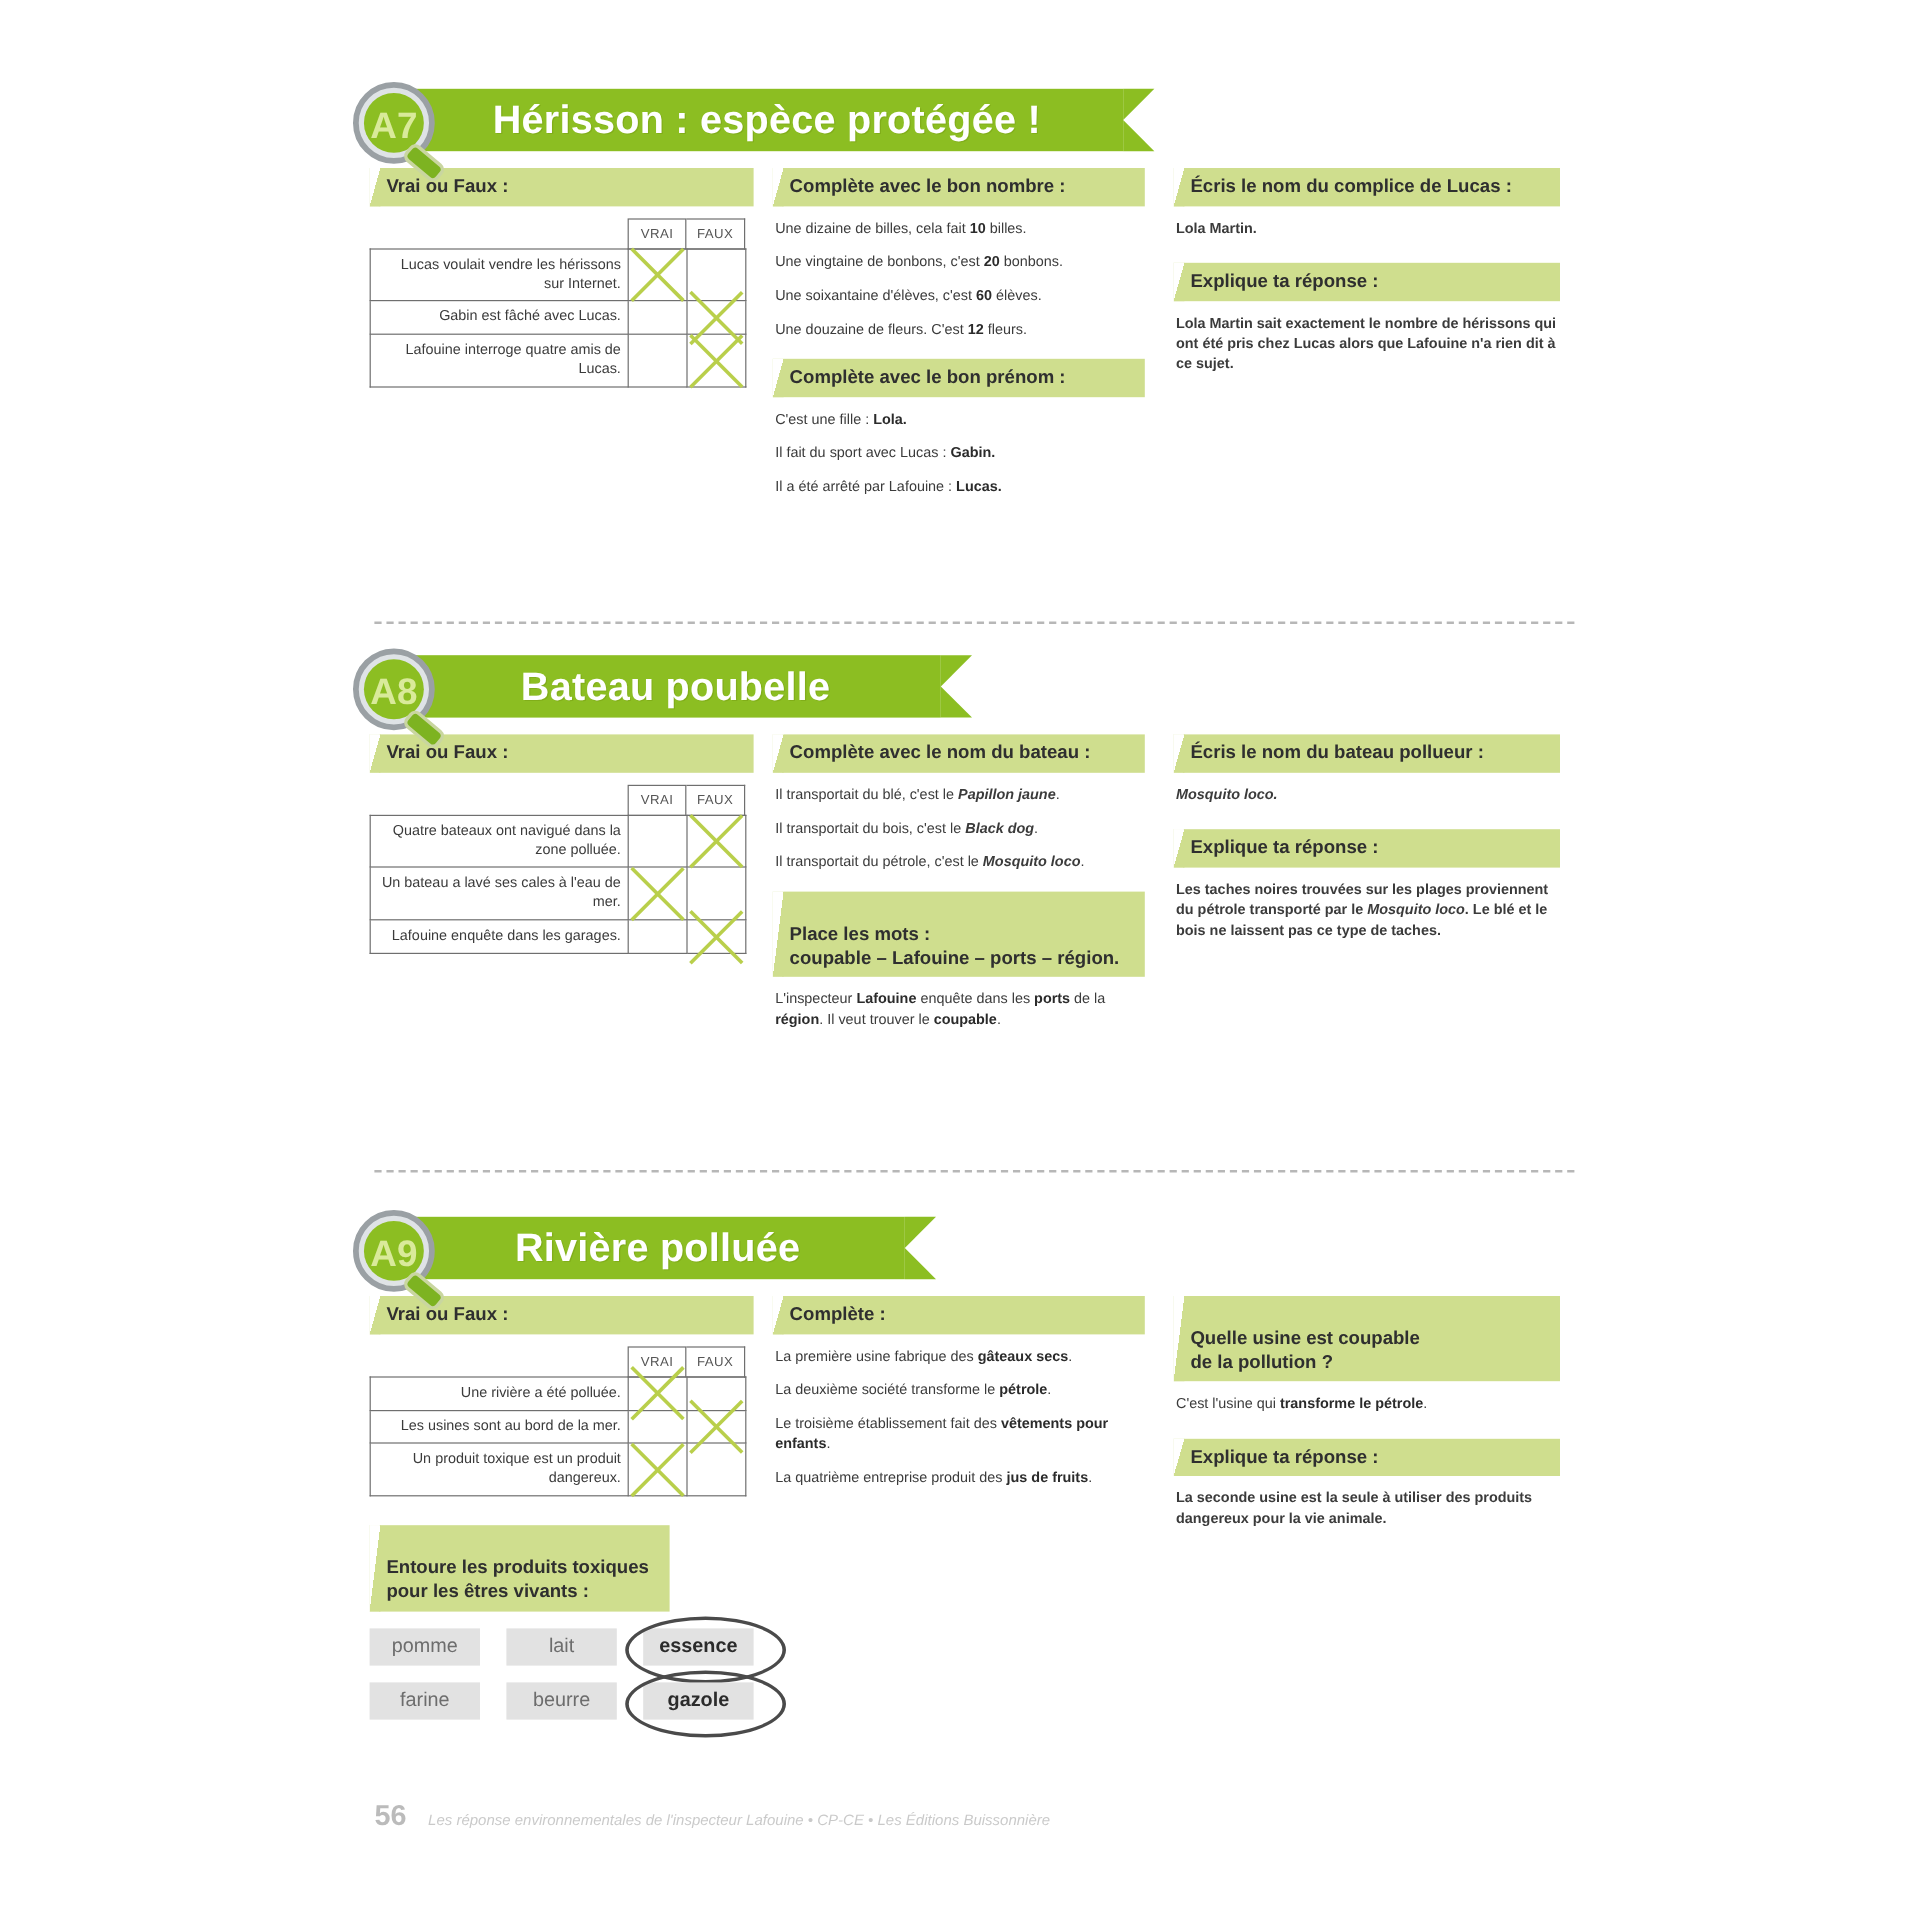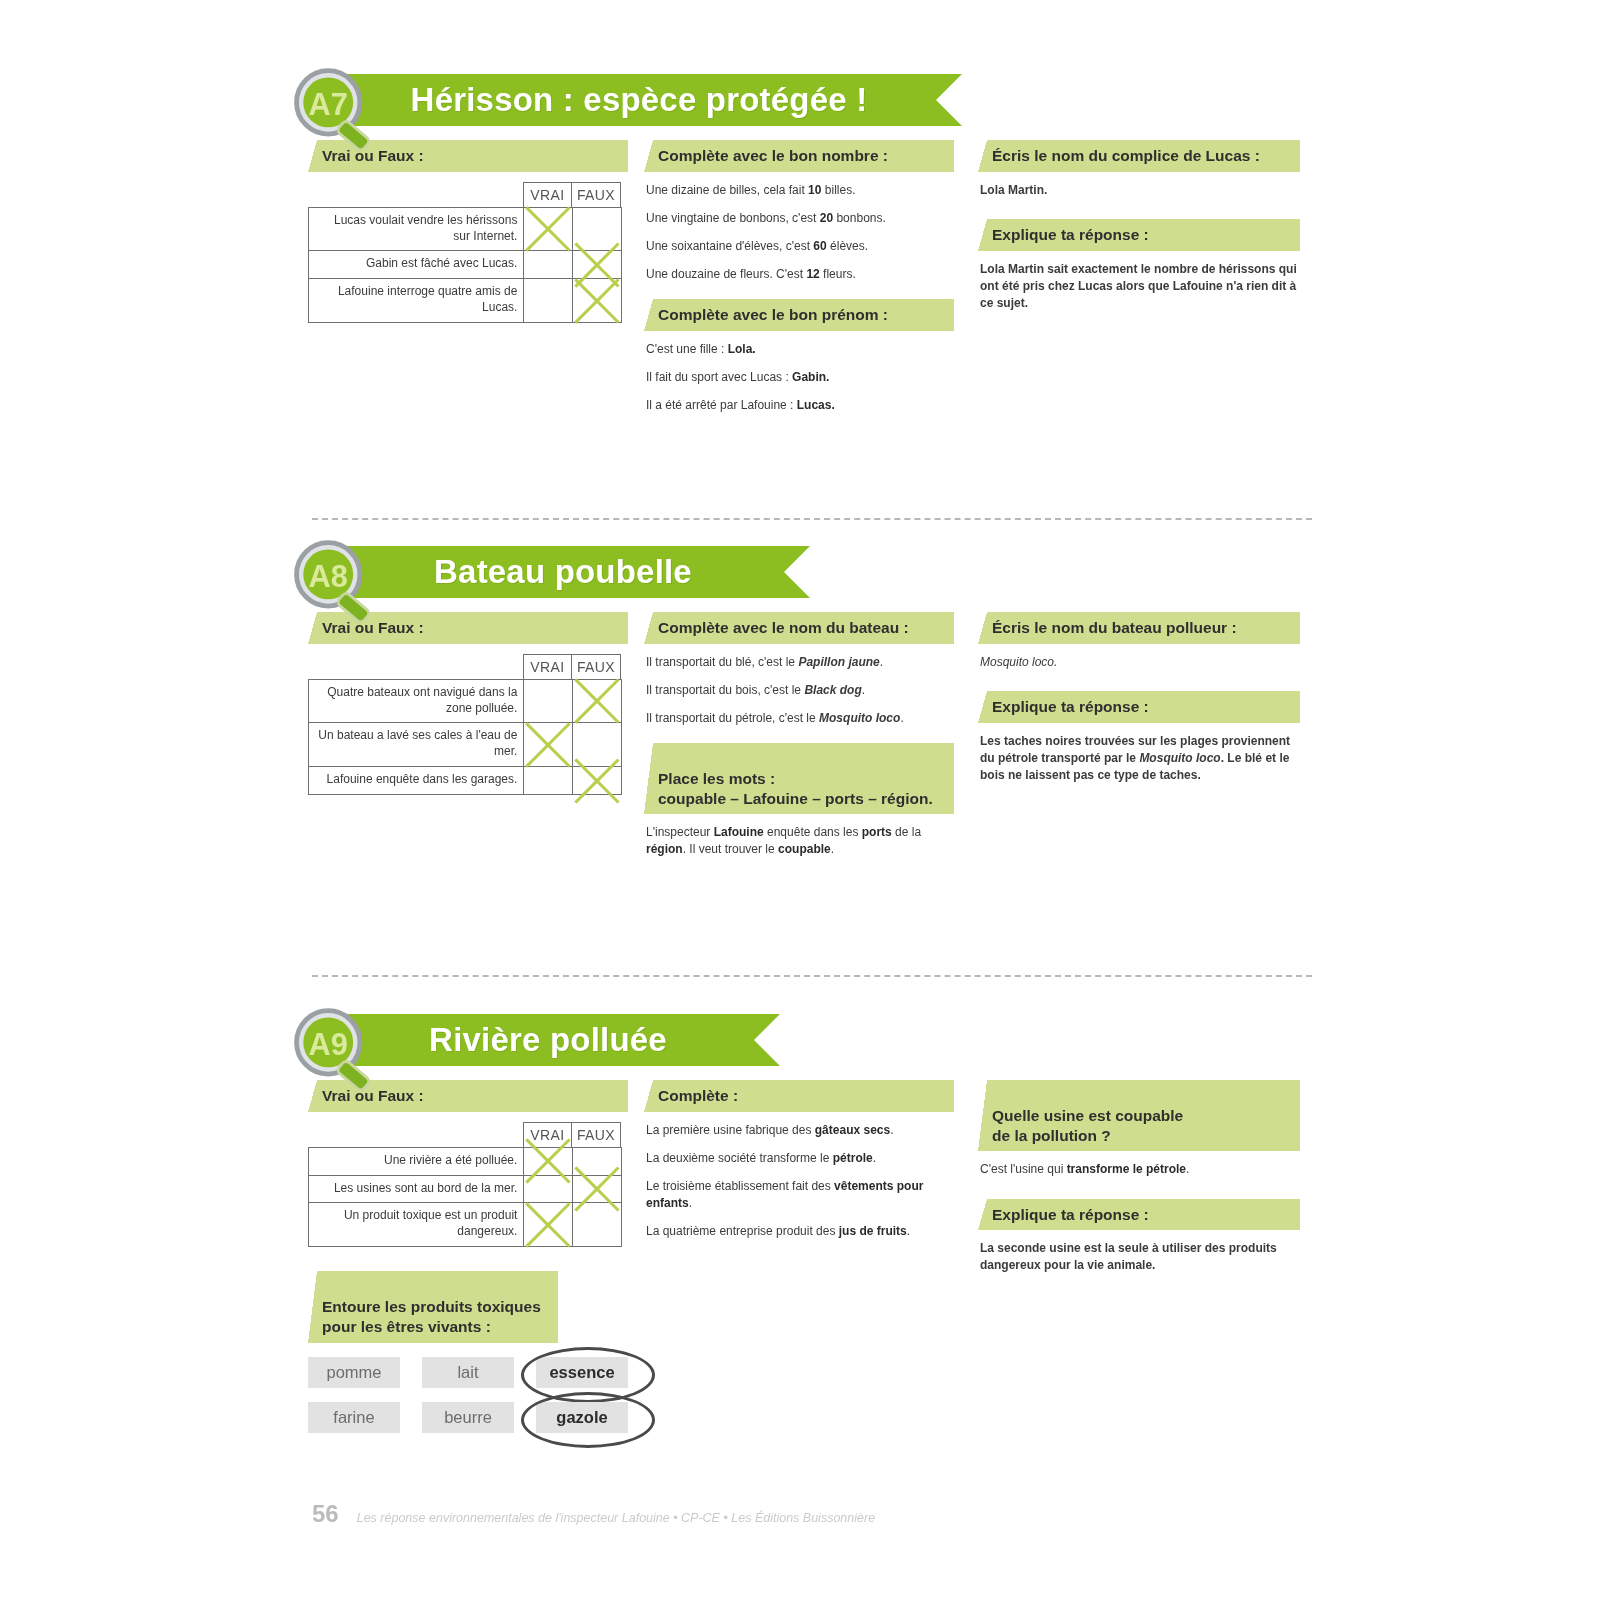--- a/index.html
+++ b/index.html
@@ -68,21 +68,21 @@
   }
   .answer.bold { font-weight:bold; }
   .answer b { font-weight:bold; color:#2b2b2b; }
   .answer i { font-style:italic; font-weight:bold; }
 
   
   .vf-wrap { position:relative; margin-top:6px; }
   .vf-head { display:flex; margin-left:215px; }
   .vf-head div {
     width:49px; height:26px; border:1px solid #6f6f6f;
-    font-size:14px; color:#555; letter-spacing:.4px;
+    font-size:11px; color:#555; letter-spacing:.4px;
     display:flex; align-items:center; justify-content:center;
   }
   .vf-head div + div { border-left:0; }
   .vf-table { border-collapse:collapse; width:314px; margin-top:-1px; }
   .vf-table td {
     border:1px solid #6f6f6f; vertical-align:top;
     font-size:12px; line-height:1.32; color:#3b3b3b;
     padding:5px 6px 6px 8px;
     text-align:right;
   }
@@ -277,21 +277,21 @@
           <span class="tail"></span><span>Place les mots :
 coupable – Lafouine – ports – région.</span>
         </div>
         <p class="answer">L'inspecteur <b>Lafouine</b> enquête dans les <b>ports</b> de la <b>région</b>. Il veut trouver le <b>coupable</b>.</p>
       </div>
 
       <div class="col col-3">
         <div class="ribbon wide">
           <span class="tail"></span><span>Écris le nom du bateau pollueur :</span>
         </div>
-        <p class="answer" style="font-style:italic;font-weight:normal;">Mosquito loco.</p>
+        <p class="answer" style="font-style:italic;font-weight:bold;">Mosquito loco.</p>
         <div class="ribbon wide" style="margin-top:20px;">
           <span class="tail"></span><span>Explique ta réponse :</span>
         </div>
         <p class="answer bold">Les taches noires trouvées sur les plages proviennent du pétrole transporté par le <i>Mosquito loco</i>. Le blé et le bois ne laissent pas ce type de taches.</p>
       </div>
     </div>
   </div>
 
   <div class="dashsep" style="top:975px;"></div>
 

